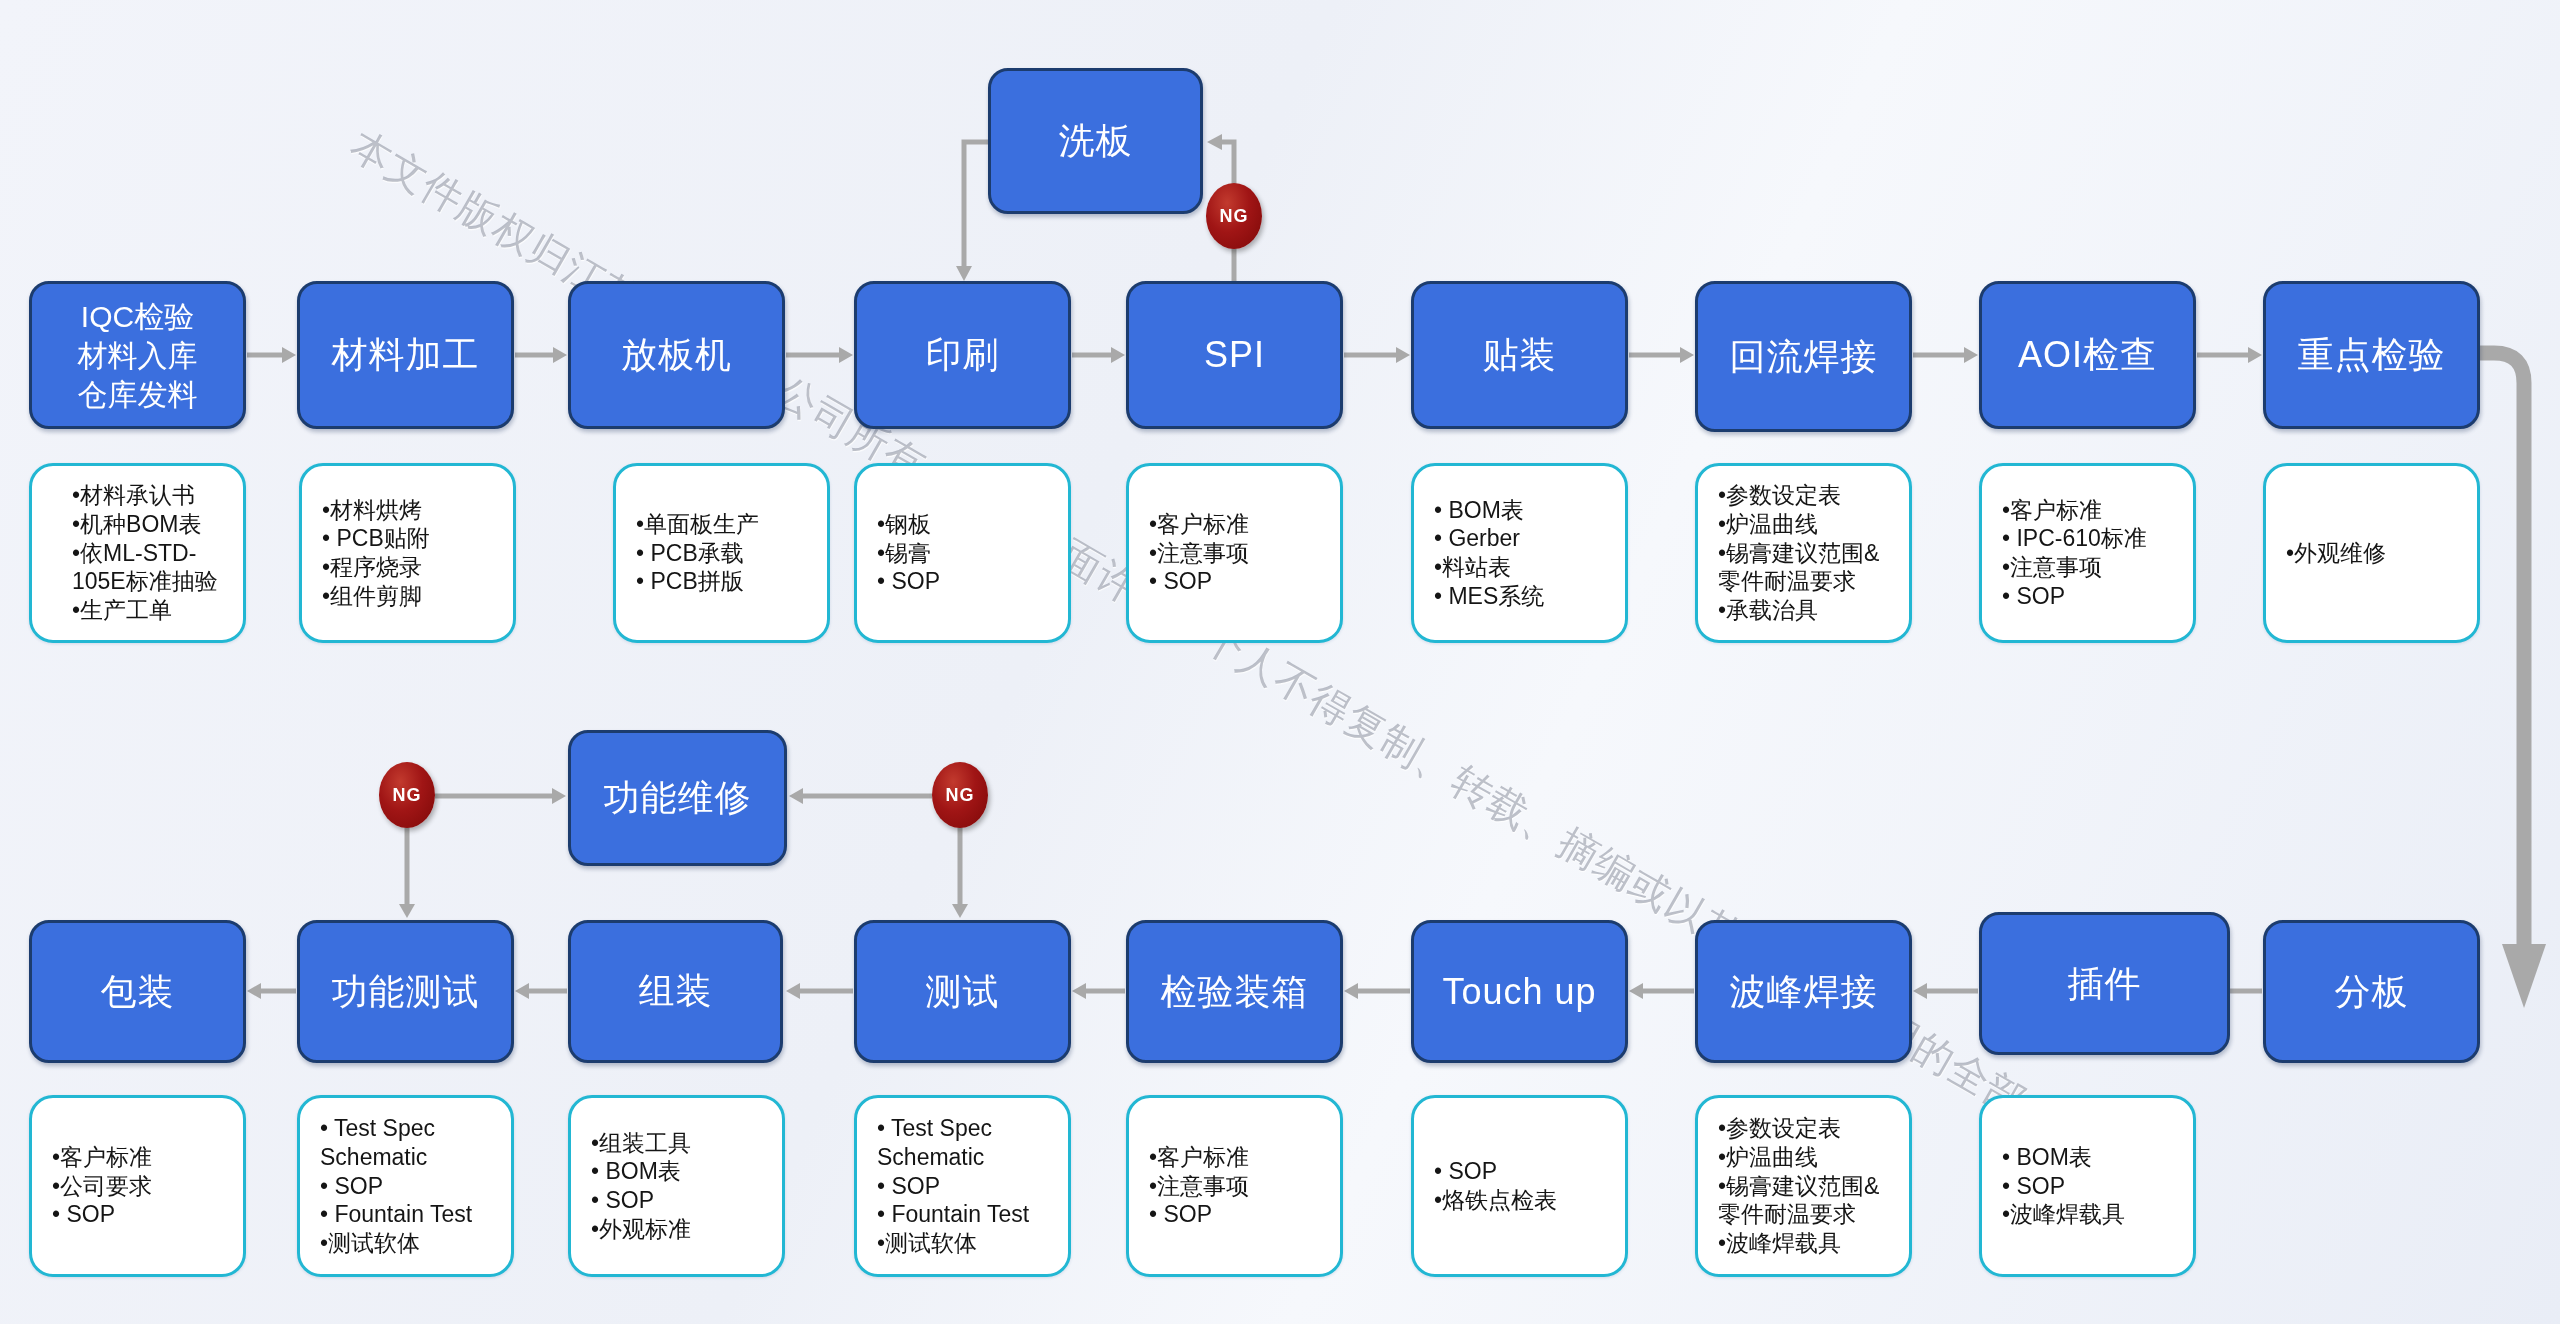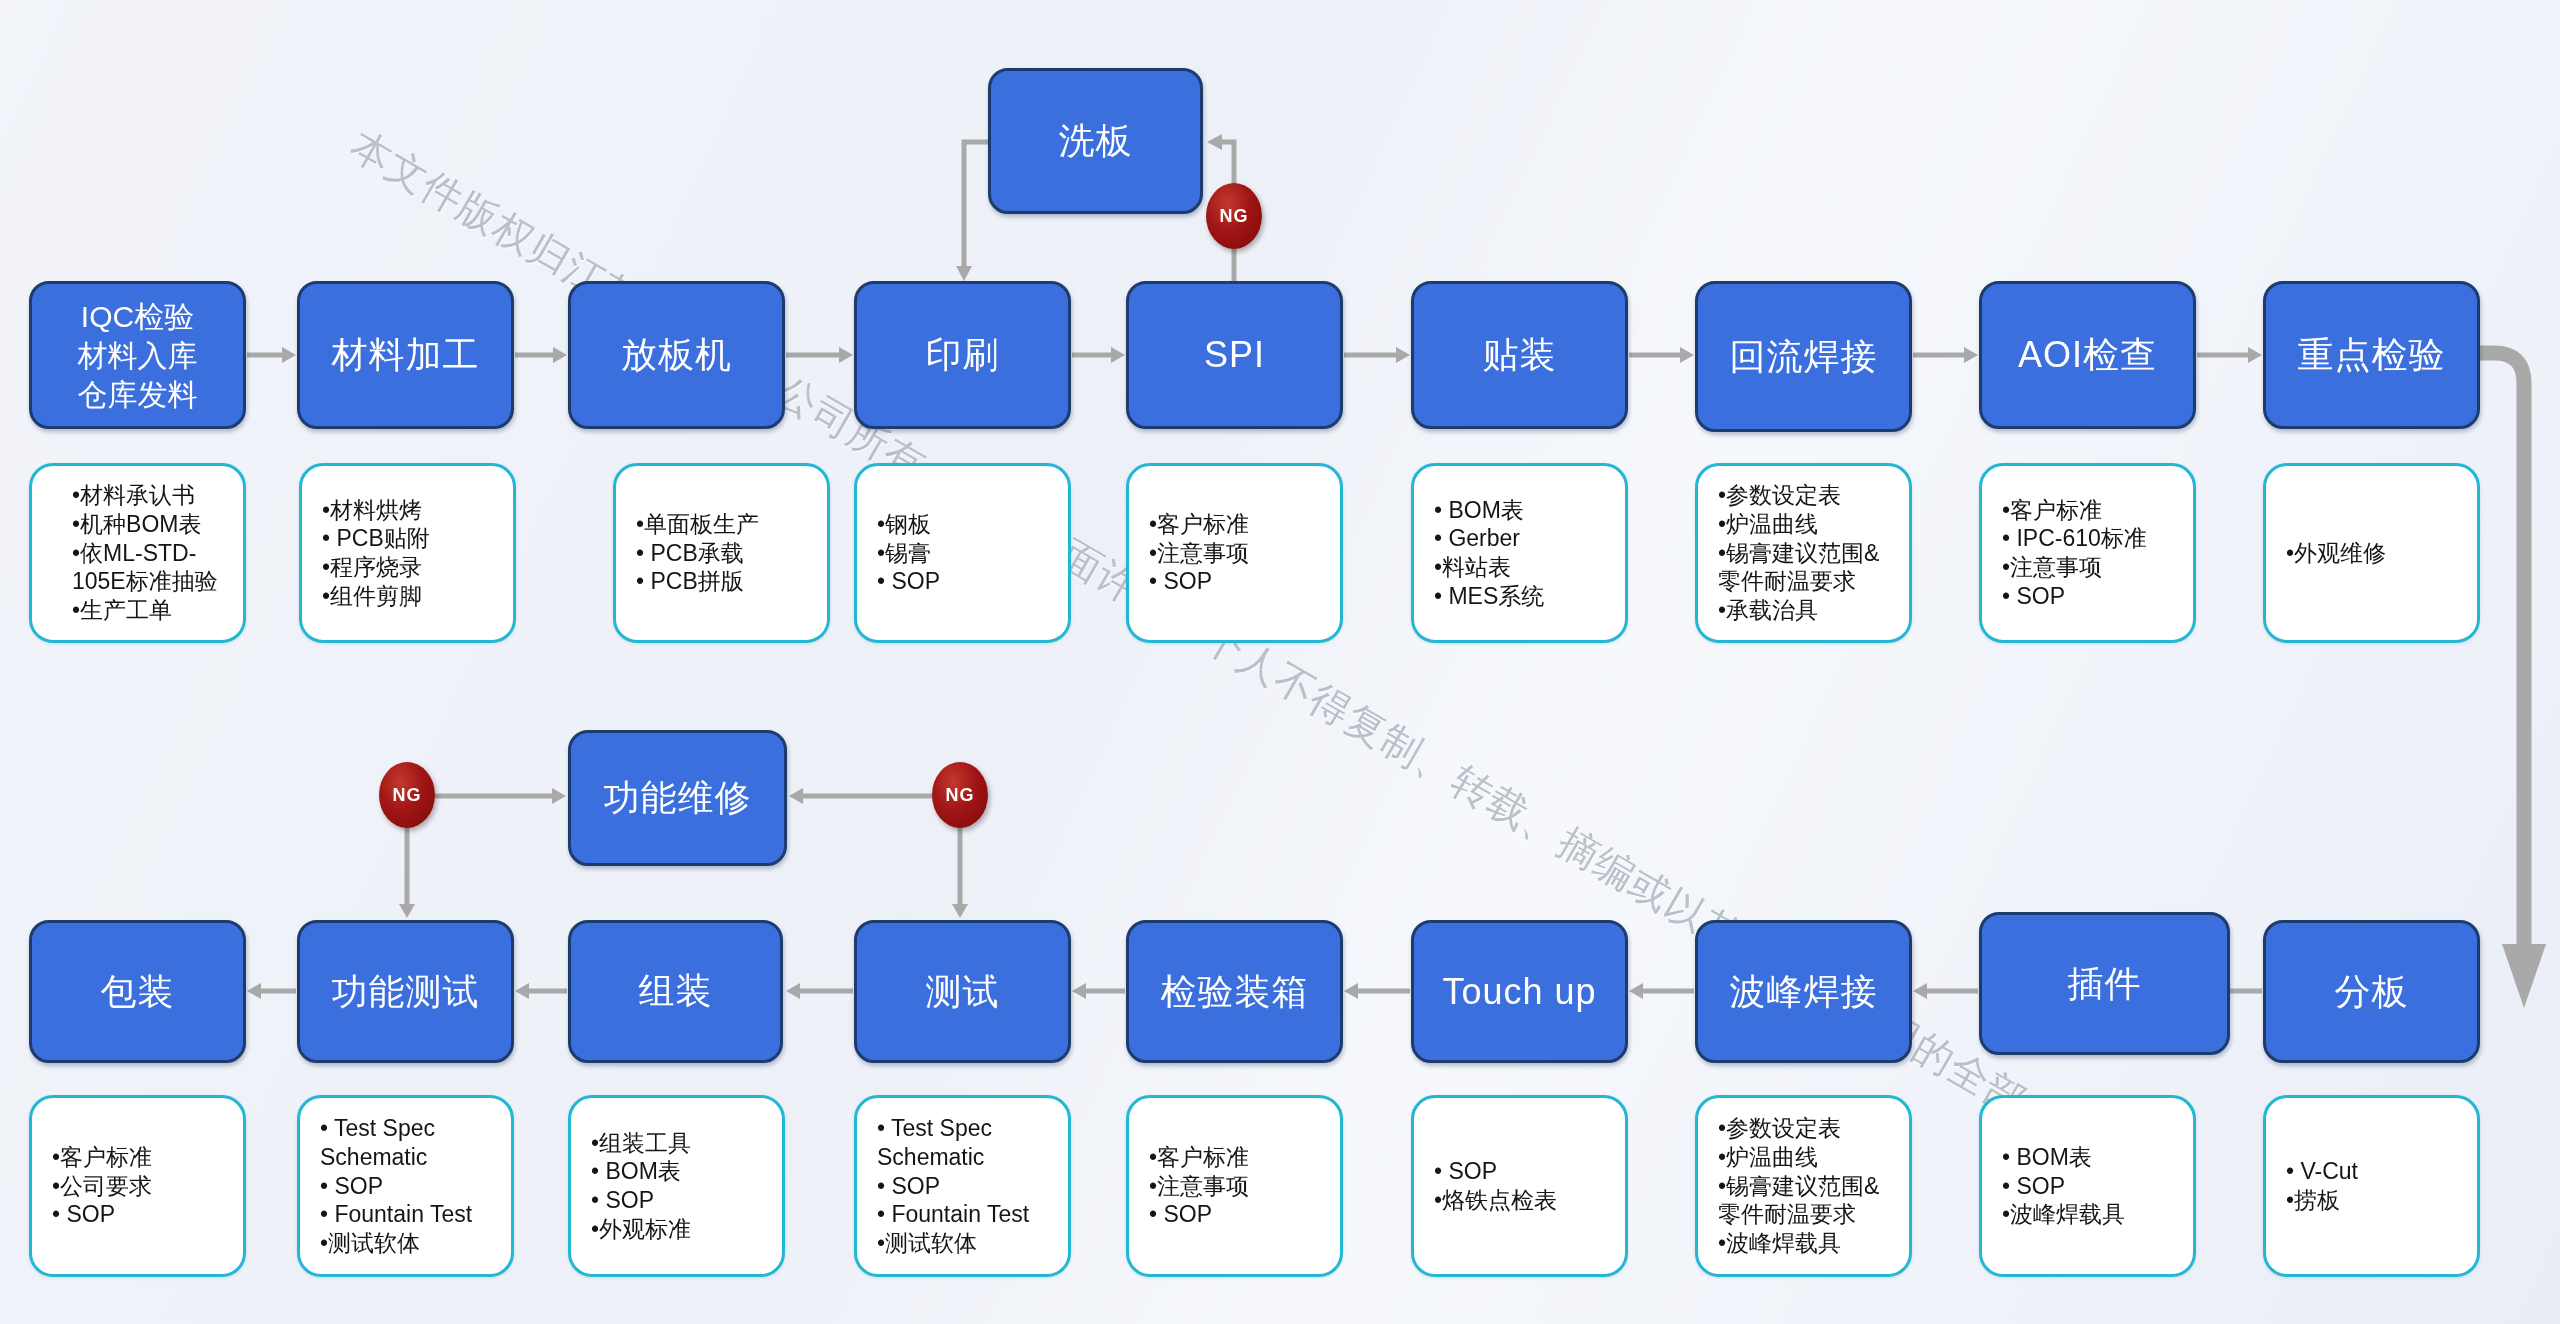--- a/index.html
+++ b/index.html
@@ -252,17 +252,13 @@
       <div class="proc-label">插件</div>
     </div>
     <div class="detail" style="left: 1979px; top: 1095px; width: 217px; height: 182px;">
       <div class="detail-item">• BOM表</div>
       <div class="detail-item">• SOP</div>
       <div class="detail-item">•波峰焊载具</div>
     </div>
     <div class="proc" style="left: 2263px; top: 920px; width: 217px; height: 143px;">
       <div class="proc-label">分板</div>
     </div>
-    <div class="detail" style="left: 2263px; top: 1095px; width: 217px; height: 182px;">
-      <div class="detail-item">• V-Cut</div>
-      <div class="detail-item">•捞板</div>
-    </div>
   </div>
 
 </body></html>

